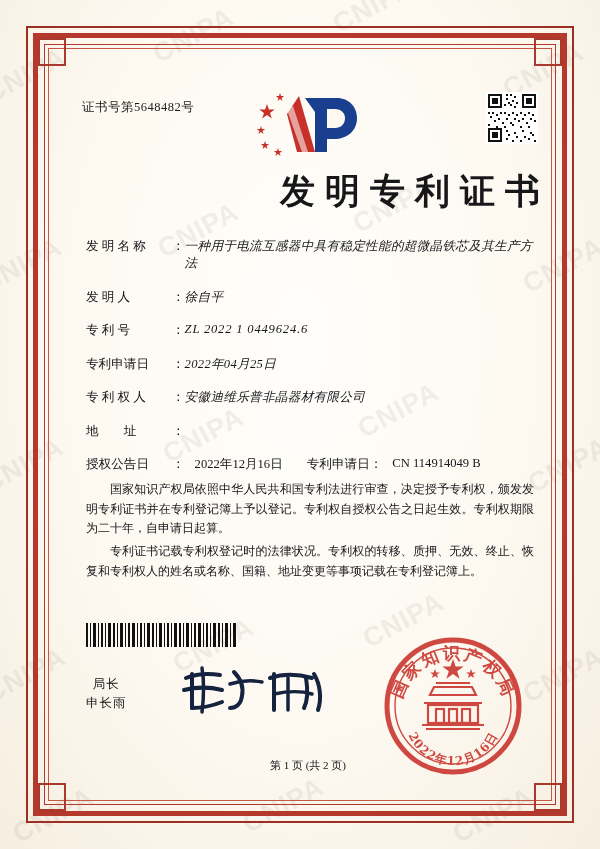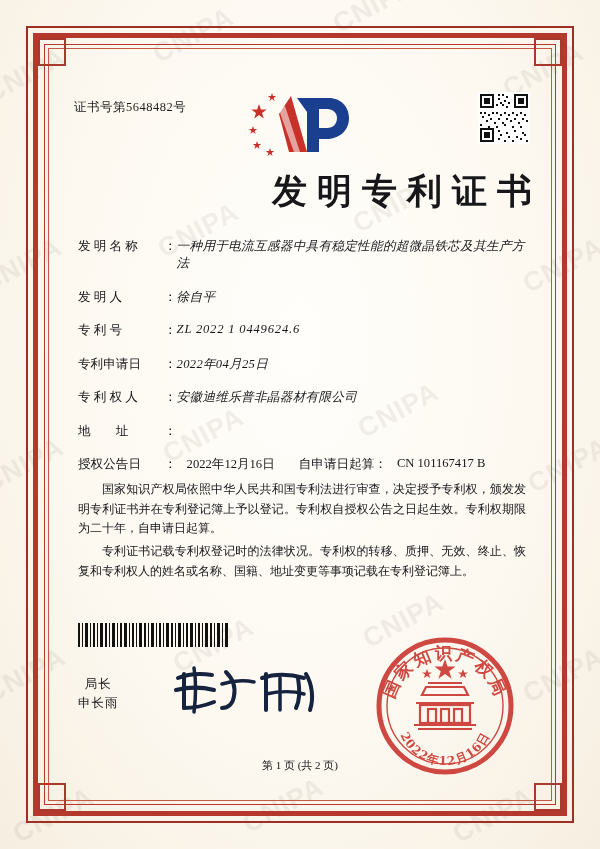--- a/index.html
+++ b/index.html
@@ -74,21 +74,21 @@
     inset:3px;
     border:2px solid #a8392c;
   }
   .corner.tl{left:35px;top:35px;}
   .corner.tr{right:35px;top:35px;}
   .corner.bl{left:35px;bottom:35px;}
   .corner.br{right:35px;bottom:35px;}
 
   .content{
     position:absolute;
-    left:58px;top:58px;
+    left:66px;top:58px;
     width:484px;height:733px;
   }
 
   
   .cert-no{
     position:absolute;
     left:16px;top:41px;
     font-size:12.5px;
     color:#1b1b1b;
     letter-spacing:0.5px;
@@ -381,22 +381,22 @@
 
       <div class="frow">
         <span class="flabel">地　　址</span>
         <span class="fcolon">：</span>
       </div>
 
       <div class="frow">
         <span class="flabel">授权公告日</span>
         <span class="fcolon">：</span>
         <span class="inline-value">2022年12月16日</span>
-        <span class="inline-label">自申请日起算：</span>
-        <span class="inline-value">CN 101167417 B</span>
+        <span class="inline-label">专利申请日：</span>
+        <span class="inline-value">CN 114914049 B</span>
       </div>
 
     </div>
 
     <div class="para p1">国家知识产权局依照中华人民共和国专利法进行审查，决定授予专利权，颁发发明专利证书并在专利登记簿上予以登记。专利权自授权公告之日起生效。专利权期限为二十年，自申请日起算。</div>
     <div class="para p2">专利证书记载专利权登记时的法律状况。专利权的转移、质押、无效、终止、恢复和专利权人的姓名或名称、国籍、地址变更等事项记载在专利登记簿上。</div>
 
     <div class="barcode">
       <svg viewBox="0 0 150 24" width="150" height="24" preserveAspectRatio="none">
         <g fill="#111">

